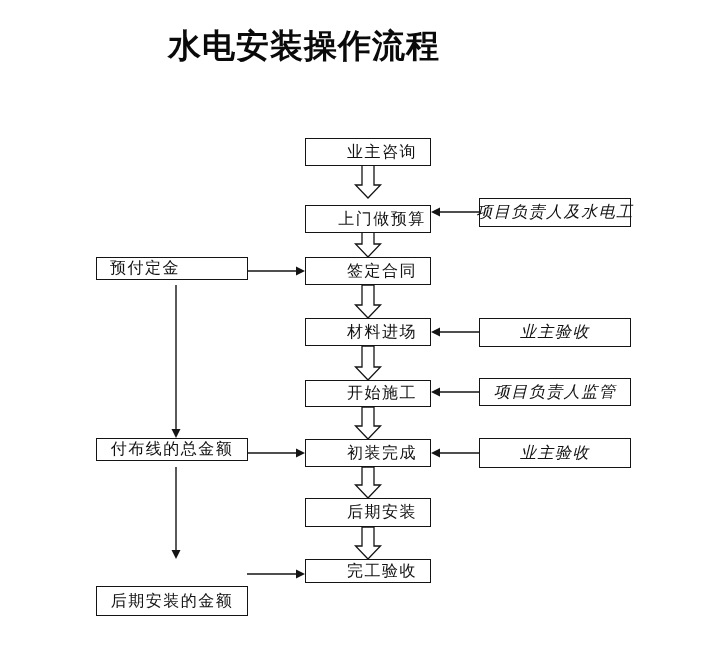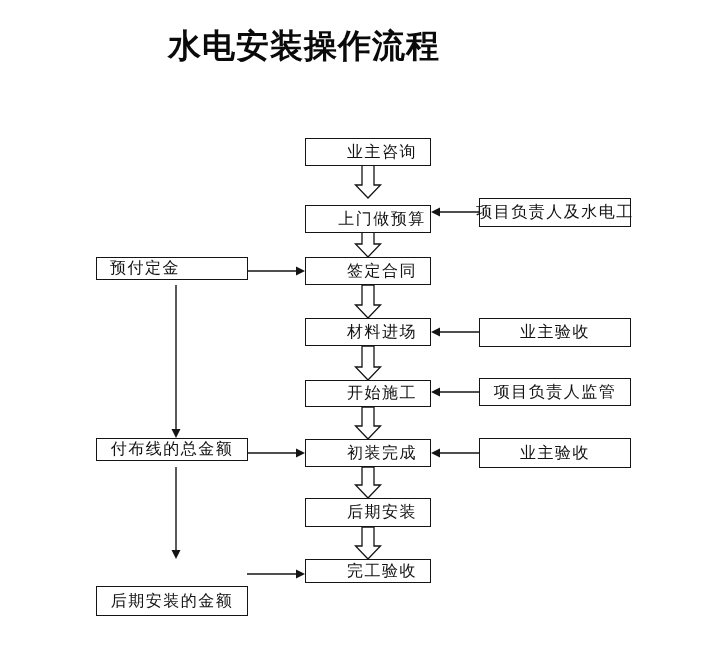--- a/index.html
+++ b/index.html
@@ -11,21 +11,21 @@
     position:absolute;top:24px;left:0;width:608px;text-align:center;
     font-size:33px;font-weight:bold;letter-spacing:1px;color:#0a0a0a;
   }
   .node{
     position:absolute;box-sizing:border-box;background:#ffffff;
     border:1.5px solid #141414;display:flex;align-items:center;justify-content:center;
     font-size:16px;letter-spacing:1.5px;white-space:nowrap;z-index:2;
   }
   .node.main{left:305px;width:126px;height:28px;padding-left:28px;}
   .node.side-l{left:96px;width:152px;height:23px;}
-  .node.side-r{left:479px;width:152px;height:29px;}
+  .node.side-r{left:479px;width:152px;height:29px;font-style:italic;}
   .node.align-left{justify-content:flex-start;padding-left:13px;}
   .connector-layer{position:absolute;left:0;top:0;z-index:1;}
 </style>
 </head>
 <body>
 
 <div class="canvas">
 
   <div class="diagram-title">水电安装操作流程</div>
 

